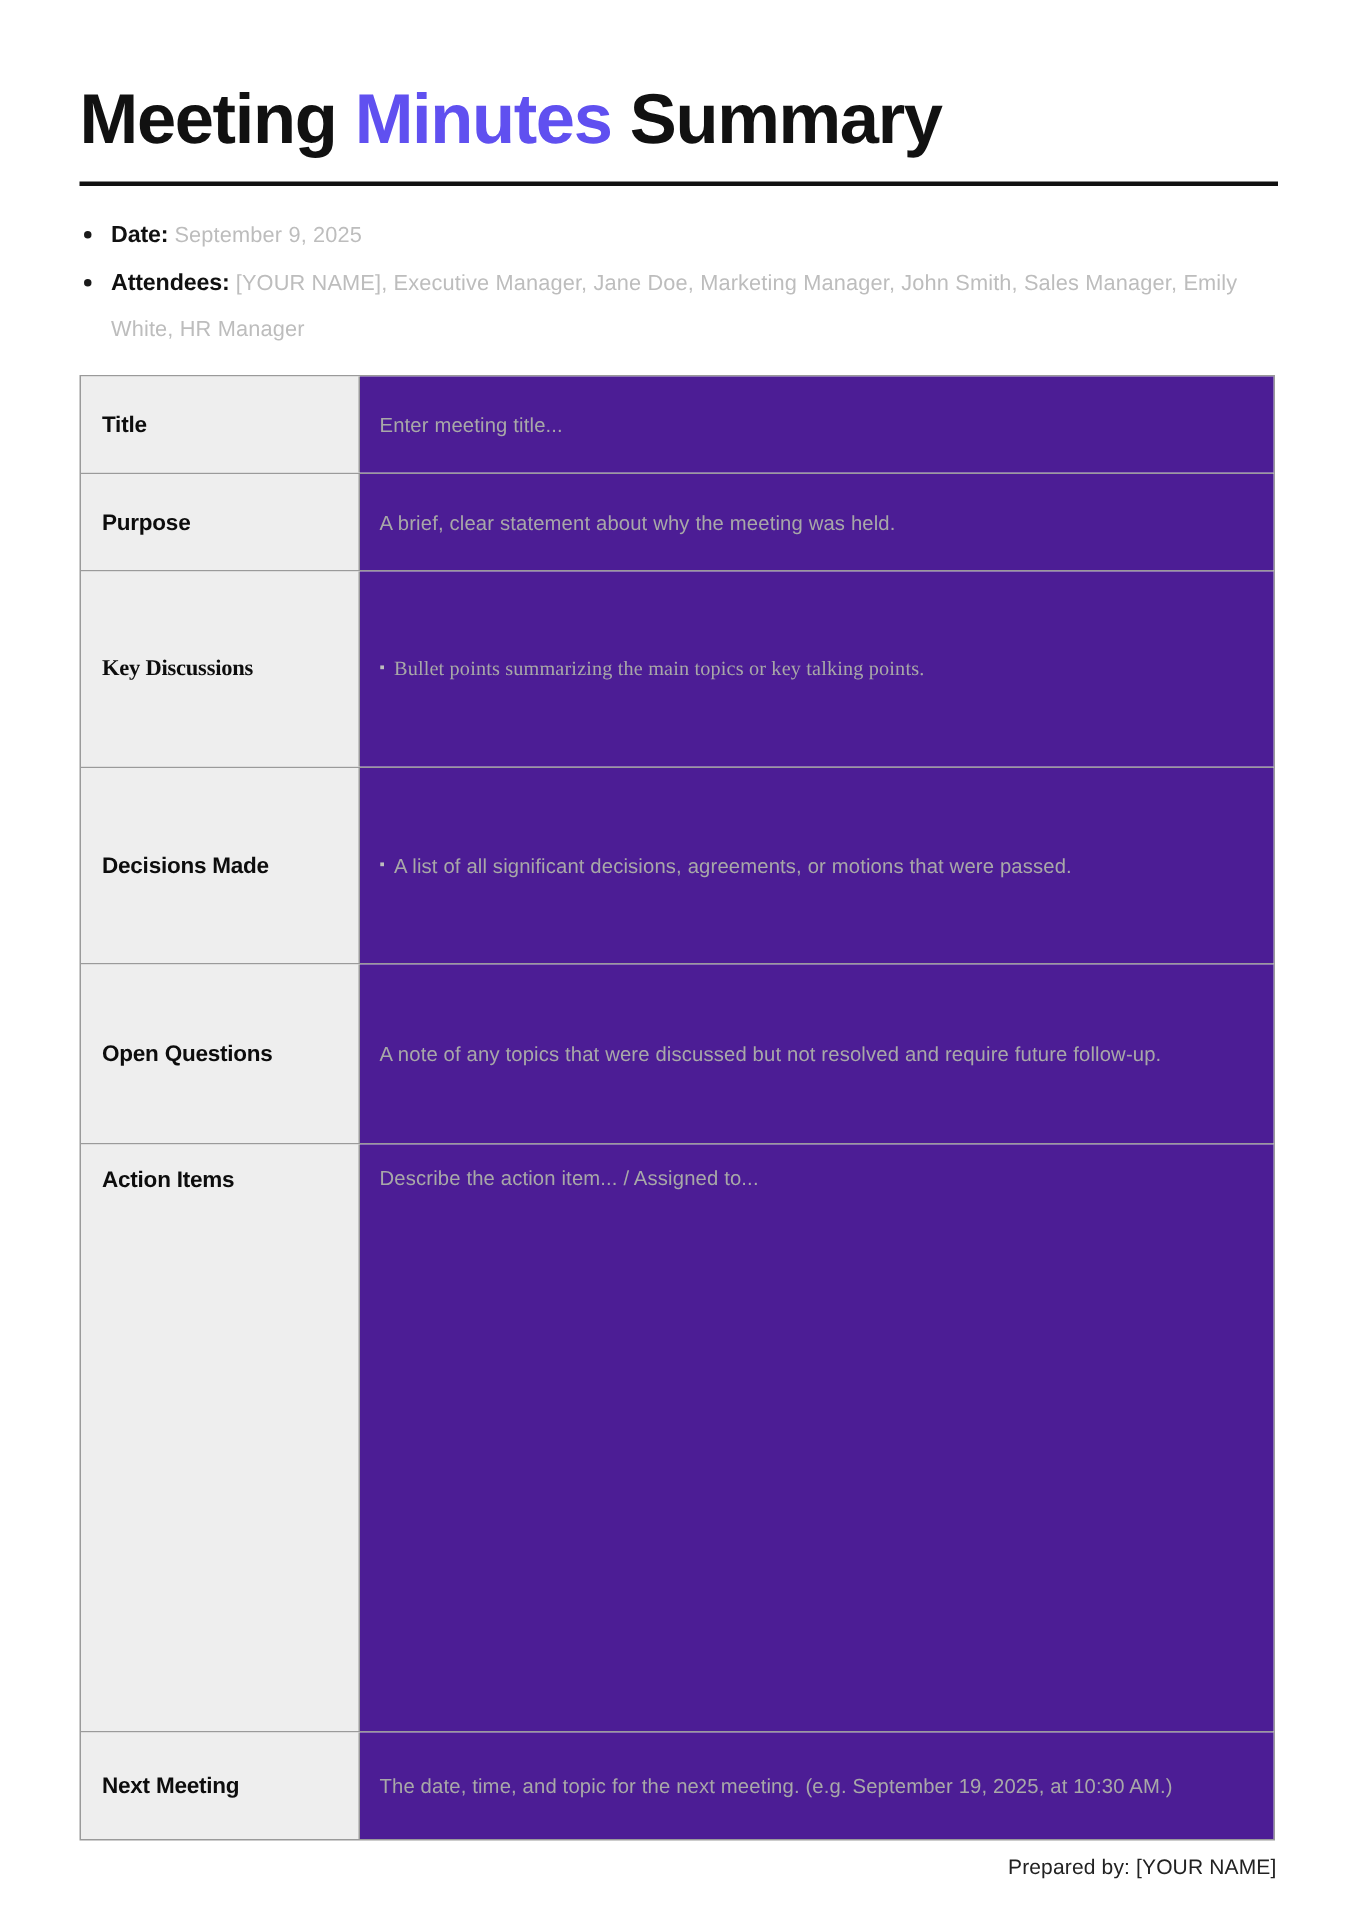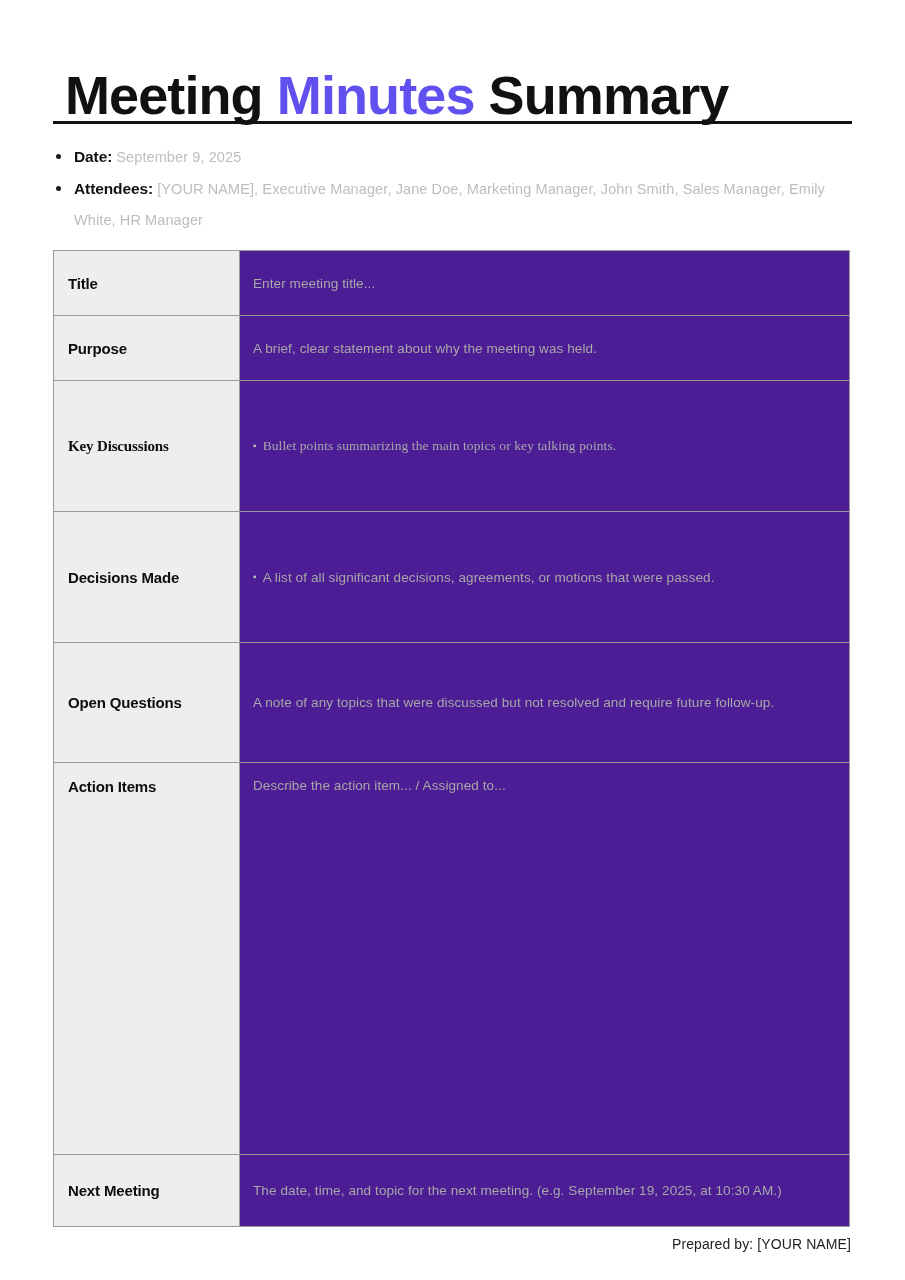--- a/index.html
+++ b/index.html
@@ -23,22 +23,22 @@
   }
 
   
   .title-wrap {
     position: absolute;
     left: 53px;
     top: 52px;
     width: 799px;
   }
   .doc-title {
-    margin: 12px;
-    font-size: 54px;
+    margin: 0;
+    font-size: 47px;
     line-height: 1.16;
     font-weight: 800;
     letter-spacing: -0.9px;
     color: #111111;
     white-space: nowrap;
   }
   .doc-title .accent {
     color: #6050f0;
   }
   .title-rule {

